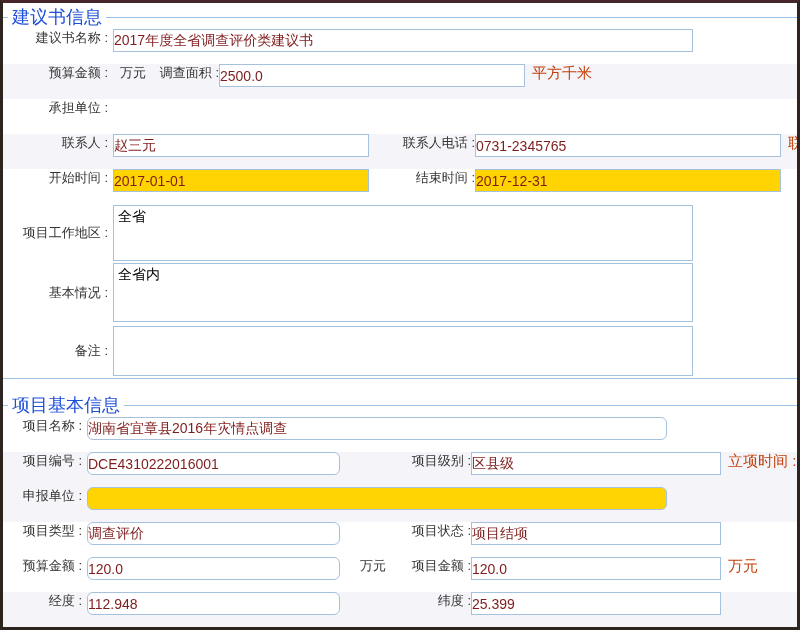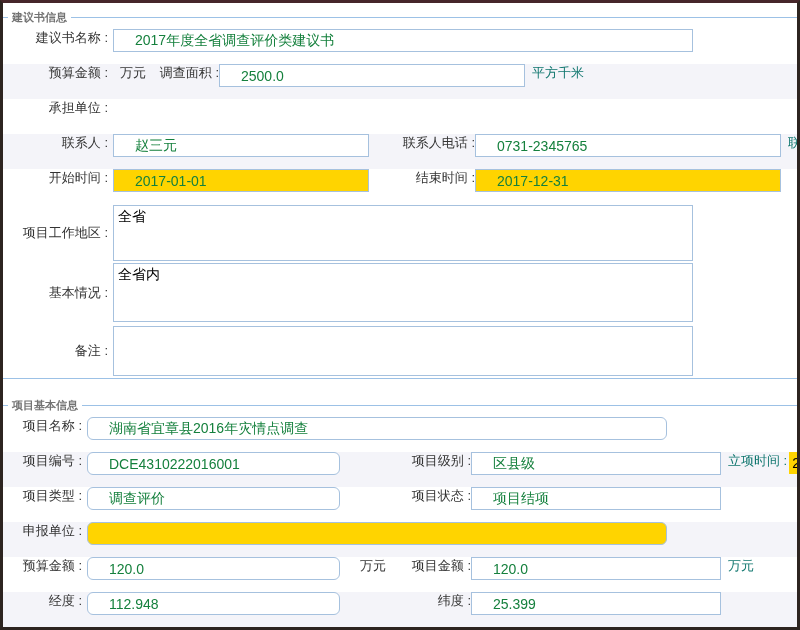--- a/index.html
+++ b/index.html
@@ -6,39 +6,39 @@
   .window{
     width:800px;height:630px;box-sizing:border-box;
     border:3px solid #2d2420;border-top-color:#46262a;
     background:#fff;overflow:hidden;
     font-family:"Liberation Sans","DejaVu Sans",sans-serif;
     position:relative;
   }
   
   .legend-row{display:flex;align-items:center;height:24px;}
   .legend-dash{width:5px;height:0;border-top:1px solid #9cc1e6;}
-  .legend{font-size:11px;font-weight:bold;color:#737373;padding:0 4px;white-space:nowrap;}
+  .legend{font-size:18px;font-weight:normal;color:#1d4ed8;padding:0 4px;white-space:nowrap;}
   .legend-line{flex:1;height:0;border-top:1px solid #9cc1e6;}
   .section1{border-bottom:1px solid #9cc1e6;margin-top:2px;}
   .section2{margin-top:14px;}
   
   .row{display:flex;align-items:flex-start;height:35px;white-space:nowrap;}
   .row.alt{background:#f4f4f9;}
   .lbl{box-sizing:border-box;text-align:right;color:#333;font-size:13px;white-space:nowrap;padding-right:5px;flex:none;}
   .s1l{width:110px;}
   .s2l{width:84px;}
   .mid{box-sizing:border-box;display:flex;justify-content:flex-end;align-items:center;font-size:13px;color:#333;flex:none;}
   .mid .unit{margin-right:auto;padding-left:7px;}
   .mid1{width:106px;}
   .mid2{width:118px;margin-left:13px;}
-  .tail{margin-left:7px;font-size:13px;color:#0f766e;flex:none;}
+  .tail{margin-left:7px;font-size:15px;color:#c2410c;flex:none;}
   
   .inp{
     height:23px;box-sizing:border-box;border:1px solid #a6c1de;background:#fff;
-    font-size:14px;padding:1px 21px;color:#15803d;font-family:inherit;flex:none;
+    font-size:14px;padding:1px 0;color:#7f1d1d;font-family:inherit;flex:none;
   }
   .hl{background:#ffd400;}
   .w-std1{width:256px;}
   .w-wide1{width:580px;}
   .w-std1b{width:306px;}
   .w-std2{width:253px;border-radius:6px;}
   .w-wide2{width:580px;border-radius:6px;}
   .w-std2b{width:250px;}
   .row-ta{display:flex;align-items:center;}
   .ta{
@@ -131,32 +131,32 @@
       <span class="lbl s2l">项目编号 :</span>
       <input class="inp w-std2" value="DCE4310222016001" style="">
       <span class="mid mid2">
         <span>项目级别 :</span>
       </span>
       <input class="inp w-std2b" value="区县级" style="">
       <span class="tail">立项时间 :</span>
       <span class="clipbox">2</span>
     </div>
 
+    <div class="row alt">
+      <span class="lbl s2l">申报单位 :</span>
+      <input class="inp w-wide2 hl" value="" style="">
+    </div>
+
     <div class="row">
       <span class="lbl s2l">项目类型 :</span>
       <input class="inp w-std2" value="调查评价" style="">
       <span class="mid mid2">
         <span>项目状态 :</span>
       </span>
       <input class="inp w-std2b" value="项目结项" style="">
-    </div>
-
-    <div class="row alt">
-      <span class="lbl s2l">申报单位 :</span>
-      <input class="inp w-wide2 hl" value="" style="">
     </div>
 
     <div class="row">
       <span class="lbl s2l">预算金额 :</span>
       <input class="inp w-std2" value="120.0" style="">
       <span class="mid mid2">
         <span class="unit">万元</span>
         <span>项目金额 :</span>
       </span>
       <input class="inp w-std2b" value="120.0" style="">

